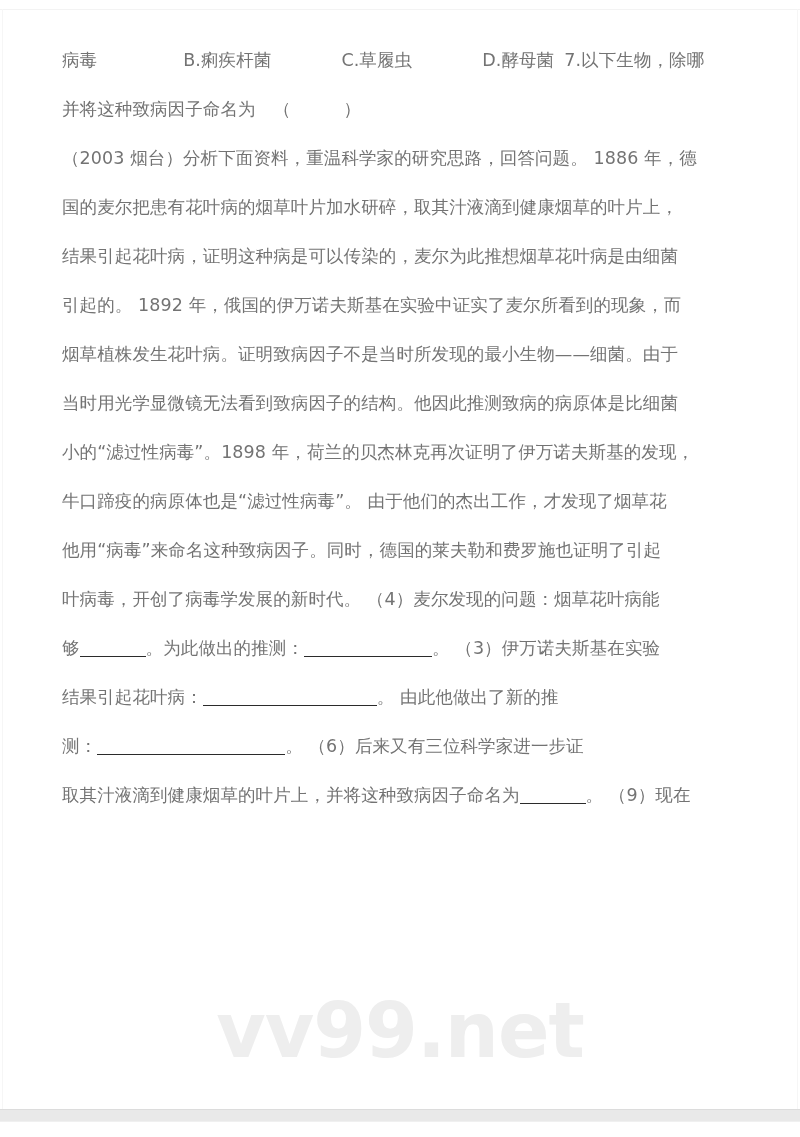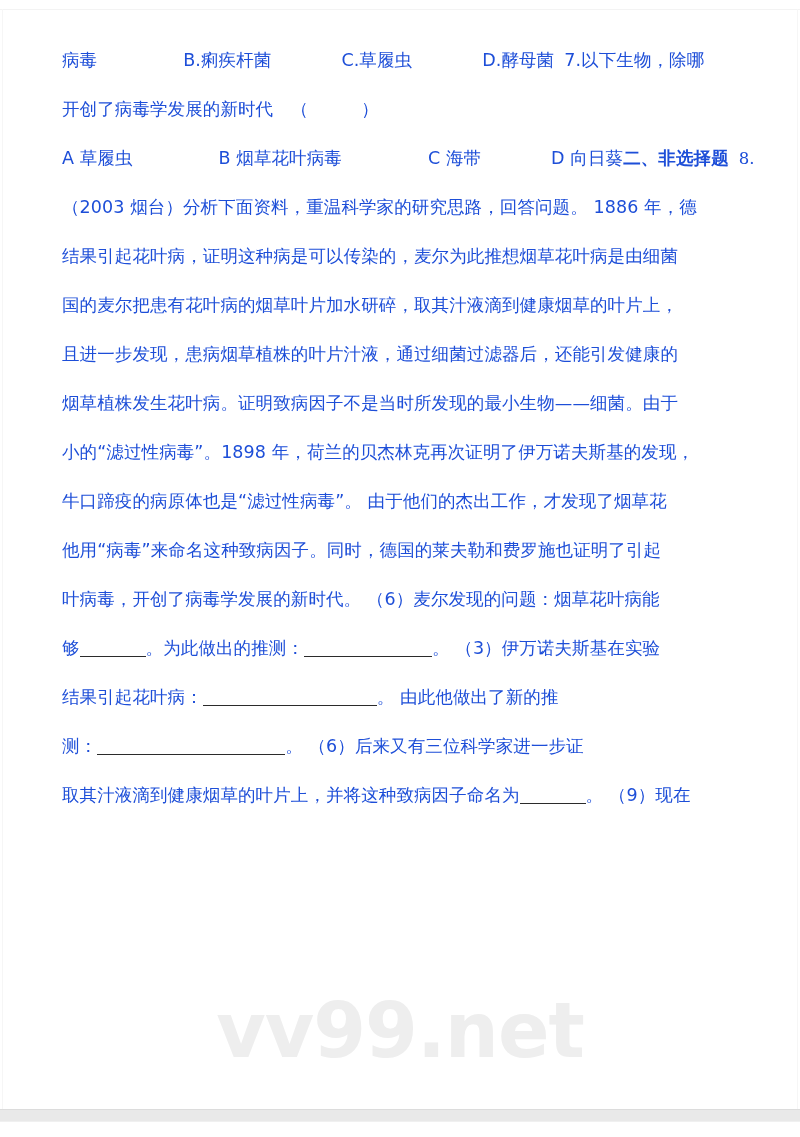--- a/index.html
+++ b/index.html
@@ -73,21 +73,21 @@
     position: absolute;
     left: 62px;
     top: 36px;
     width: 676px;
   }
 
   .line {
     font-size: 17.5px;
     line-height: 49px;
     height: 49px;
-    color: #1d4ed8;
+    color: #737373;
     white-space: pre;
     letter-spacing: 0.1px;
   }
   .cn {
     font-family: "DejaVu Sans", sans-serif;
   }
   .bold {
     font-weight: 700;
   }
   .lat {
@@ -130,33 +130,33 @@
   <div class="page-top-rule"></div>
   <div class="page-left-rule"></div>
   <div class="page-right-rule"></div>
 
   <div class="watermark">vv99.net</div>
 
   <div class="content">
 
     <div class="line"><span class="cn">病毒</span><span class="sp-xl"></span><span class="cn">B.痢疾杆菌</span><span class="sp-l"></span><span class="cn">C.草履虫</span><span class="sp-l"></span><span class="cn">D.酵母菌</span><span class="sp-xs"></span><span class="cn">7.以下生物，除哪</span></div>
 
-    <div class="line"><span class="cn">开创了病毒学发展的新时代　（　　　）</span></div>
+    <div class="line"><span class="cn">并将这种致病因子命名为　（　　　）</span></div>
 
-    <div class="line"><span class="cn">A 草履虫</span><span class="sp-xl"></span><span class="cn">B 烟草花叶病毒</span><span class="sp-xl"></span><span class="cn">C 海带</span><span class="sp-l"></span><span class="cn">D 向日葵</span><span class="cn bold">二、非选择题</span><span class="sp-xs"></span><span class="lat">8.</span></div>
 
     <div class="line">（2003 烟台）分析下面资料，重温科学家的研究思路，回答问题。 1886 年，德</div>
+    <div class="line">国的麦尔把患有花叶病的烟草叶片加水研碎，取其汁液滴到健康烟草的叶片上，</div>
     <div class="line">结果引起花叶病，证明这种病是可以传染的，麦尔为此推想烟草花叶病是由细菌</div>
-    <div class="line">国的麦尔把患有花叶病的烟草叶片加水研碎，取其汁液滴到健康烟草的叶片上，</div>
-    <div class="line">且进一步发现，患病烟草植株的叶片汁液，通过细菌过滤器后，还能引发健康的</div>
+    <div class="line">引起的。 1892 年，俄国的伊万诺夫斯基在实验中证实了麦尔所看到的现象，而</div>
     <div class="line">烟草植株发生花叶病。证明致病因子不是当时所发现的最小生物——细菌。由于</div>
+    <div class="line">当时用光学显微镜无法看到致病因子的结构。他因此推测致病的病原体是比细菌</div>
     <div class="line">小的“滤过性病毒”。1898 年，荷兰的贝杰林克再次证明了伊万诺夫斯基的发现，</div>
     <div class="line">牛口蹄疫的病原体也是“滤过性病毒”。 由于他们的杰出工作，才发现了烟草花</div>
     <div class="line">他用“病毒”来命名这种致病因子。同时，德国的莱夫勒和费罗施也证明了引起</div>
-    <div class="line">叶病毒，开创了病毒学发展的新时代。 （6）麦尔发现的问题：烟草花叶病能</div>
+    <div class="line">叶病毒，开创了病毒学发展的新时代。 （4）麦尔发现的问题：烟草花叶病能</div>
 
     <div class="line"><span class="cn">够</span><span class="blank-s"></span><span class="cn">。为此做出的推测：</span><span class="blank-m"></span><span class="cn">。 （3）伊万诺夫斯基在实验</span></div>
 
     <div class="line"><span class="cn">结果引起花叶病：</span><span class="blank-l"></span><span class="cn">。 由此他做出了新的推</span></div>
 
     <div class="line"><span class="cn">测：</span><span class="blank-xl"></span><span class="cn">。 （6）后来又有三位科学家进一步证</span></div>
 
     <div class="line"><span class="cn">取其汁液滴到健康烟草的叶片上，并将这种致病因子命名为</span><span class="blank-s"></span><span class="cn">。 （9）现在</span></div>
 
 

